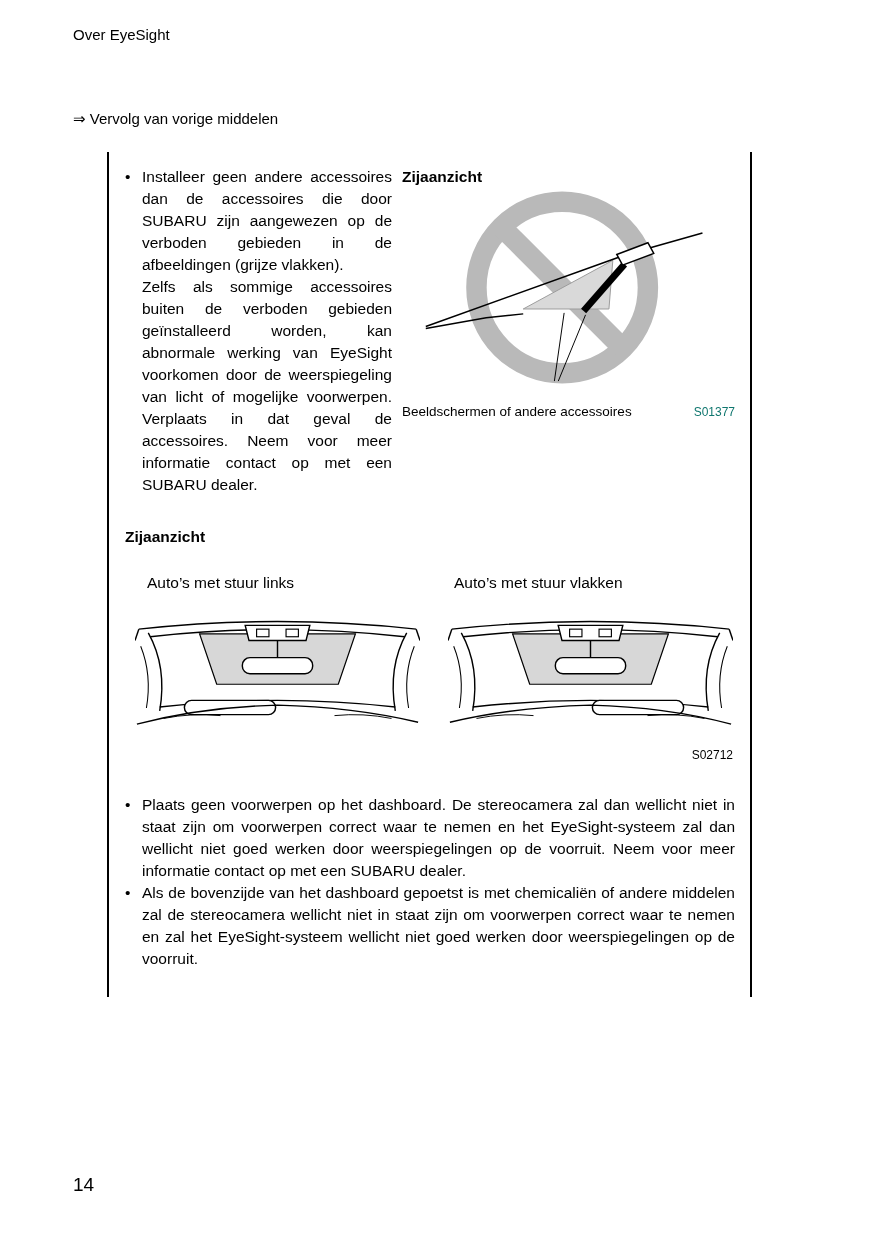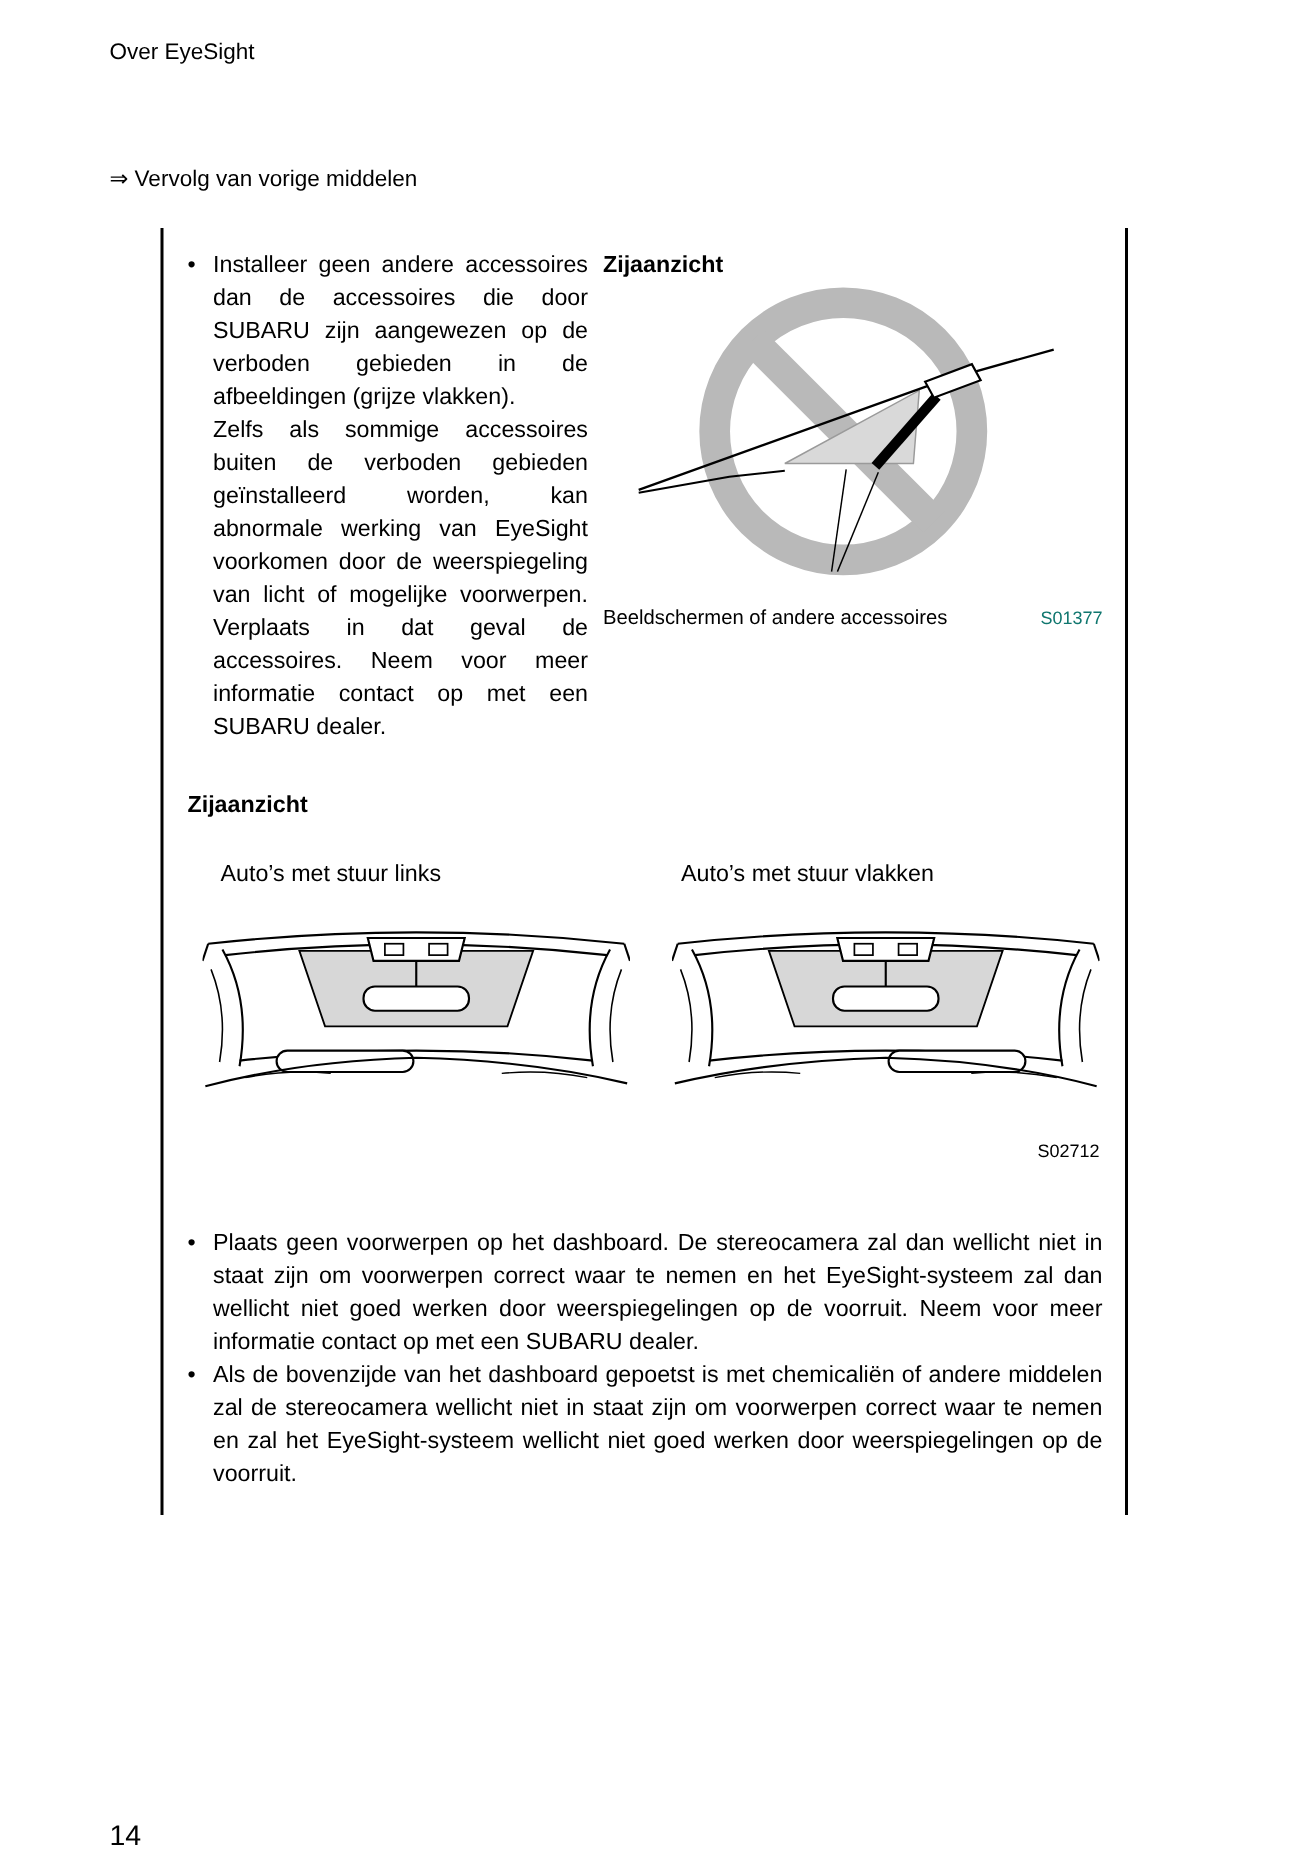--- a/index.html
+++ b/index.html
@@ -34,26 +34,26 @@
   .front-heading { clear:both; font-weight:bold; font-size:15.5px; padding-top:30px; }
 
   .front-labels { position:relative; height:22px; margin-top:24px; font-size:15.5px; }
   .front-labels .lbl-left  { position:absolute; left:22px;  top:0; }
   .front-labels .lbl-right { position:absolute; left:329px; top:0; }
 
   .front-figures { display:flex; margin-top:14px; margin-left:10px; gap:28px; }
   .front-svg { display:block; }
   .mirrored { transform:scaleX(-1); }
 
-  .front-code { text-align:right; font-size:12px; margin-top:24px; padding-right:2px; }
+  .front-code { text-align:right; font-size:12px; margin-top:12px; padding-right:2px; }
 
-  .lower-bullets { margin-top:40px; }
+  .lower-bullets { margin-top:28px; }
   .lower-bullets .bullet-p + .bullet-p { margin-top:0; }
 
-  .page-number { position:absolute; left:73px; top:1174px; font-size:19px;margin-top:40px; }
+  .page-number { position:absolute; left:73px; top:1174px; font-size:19px; }
 
   .defs-holder { position:absolute; width:0; height:0; overflow:hidden; }
 </style>
 </head>
 <body>
 
 <svg class="defs-holder" aria-hidden="true">
   <defs>
     <g id="frontview" fill="none" stroke="#000" stroke-width="1.5">
       <path d="M4,22 Q150,6 296,22"></path>

